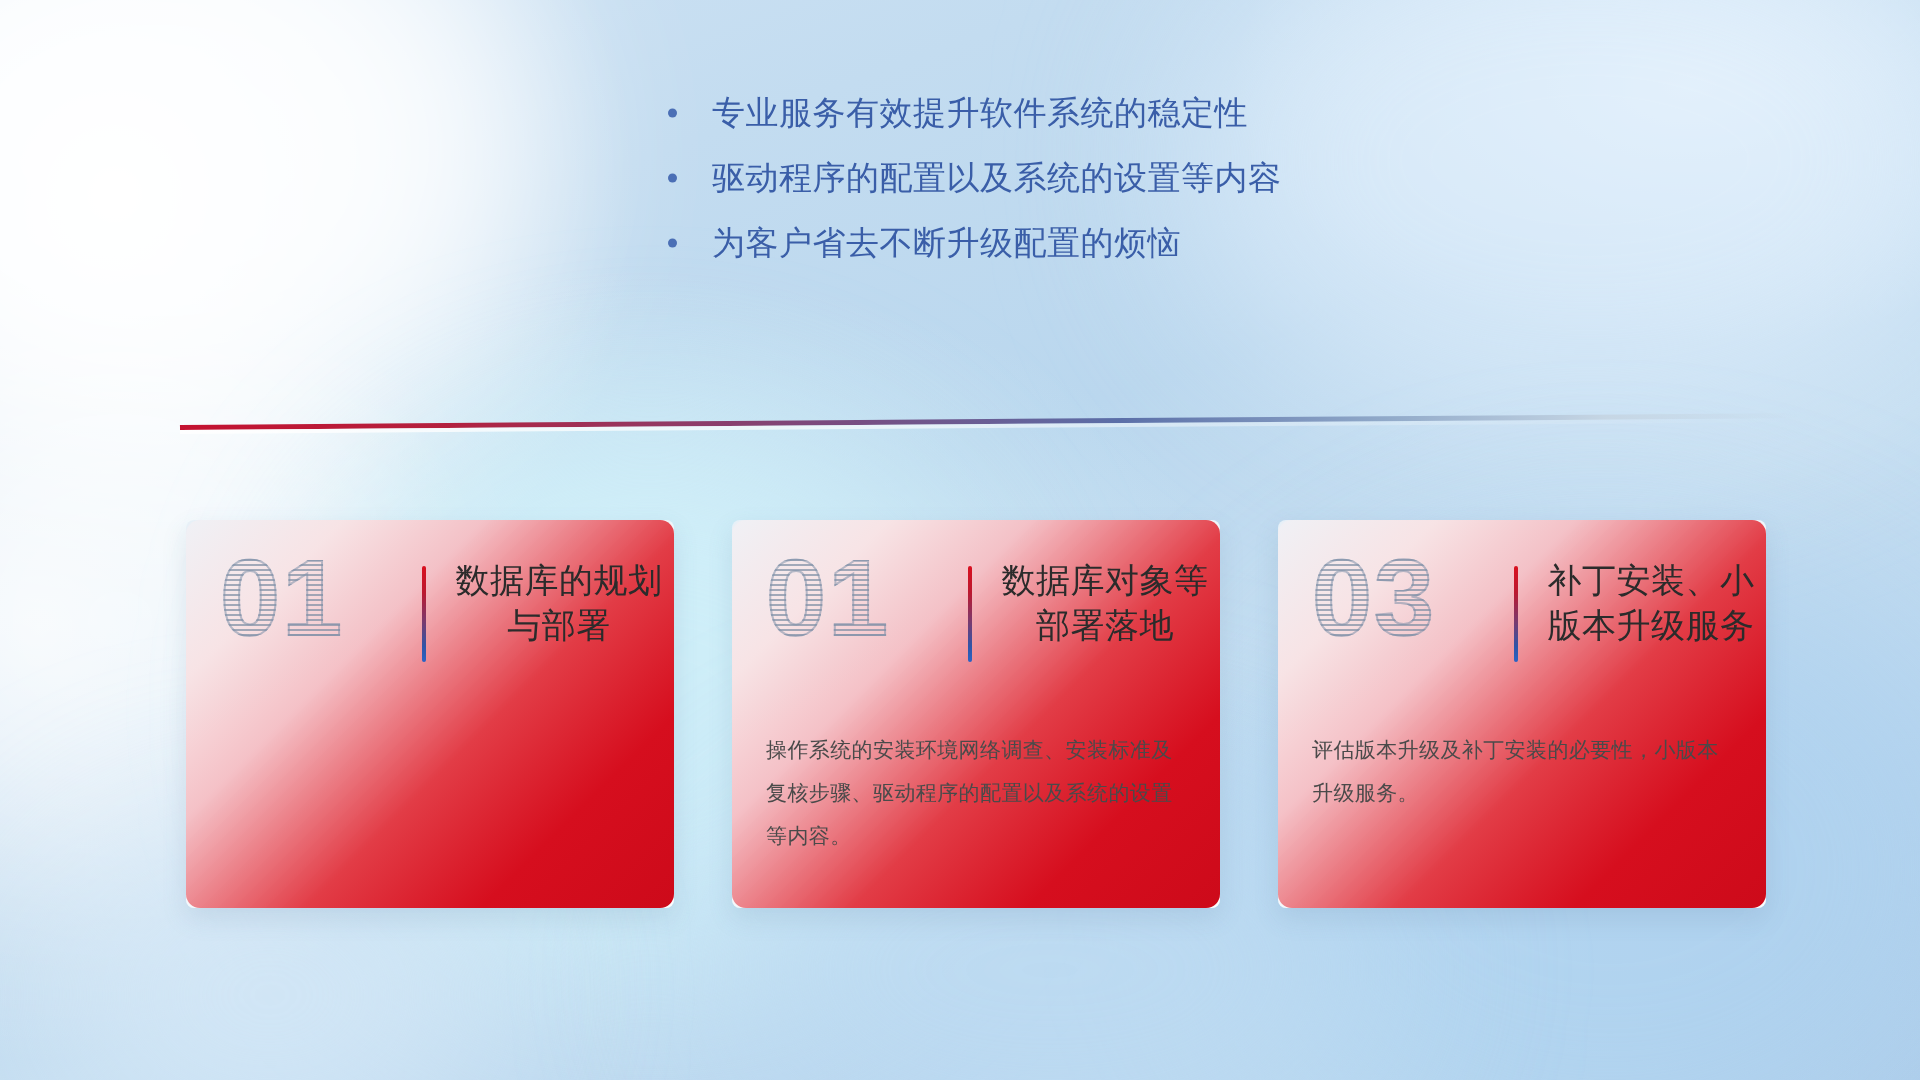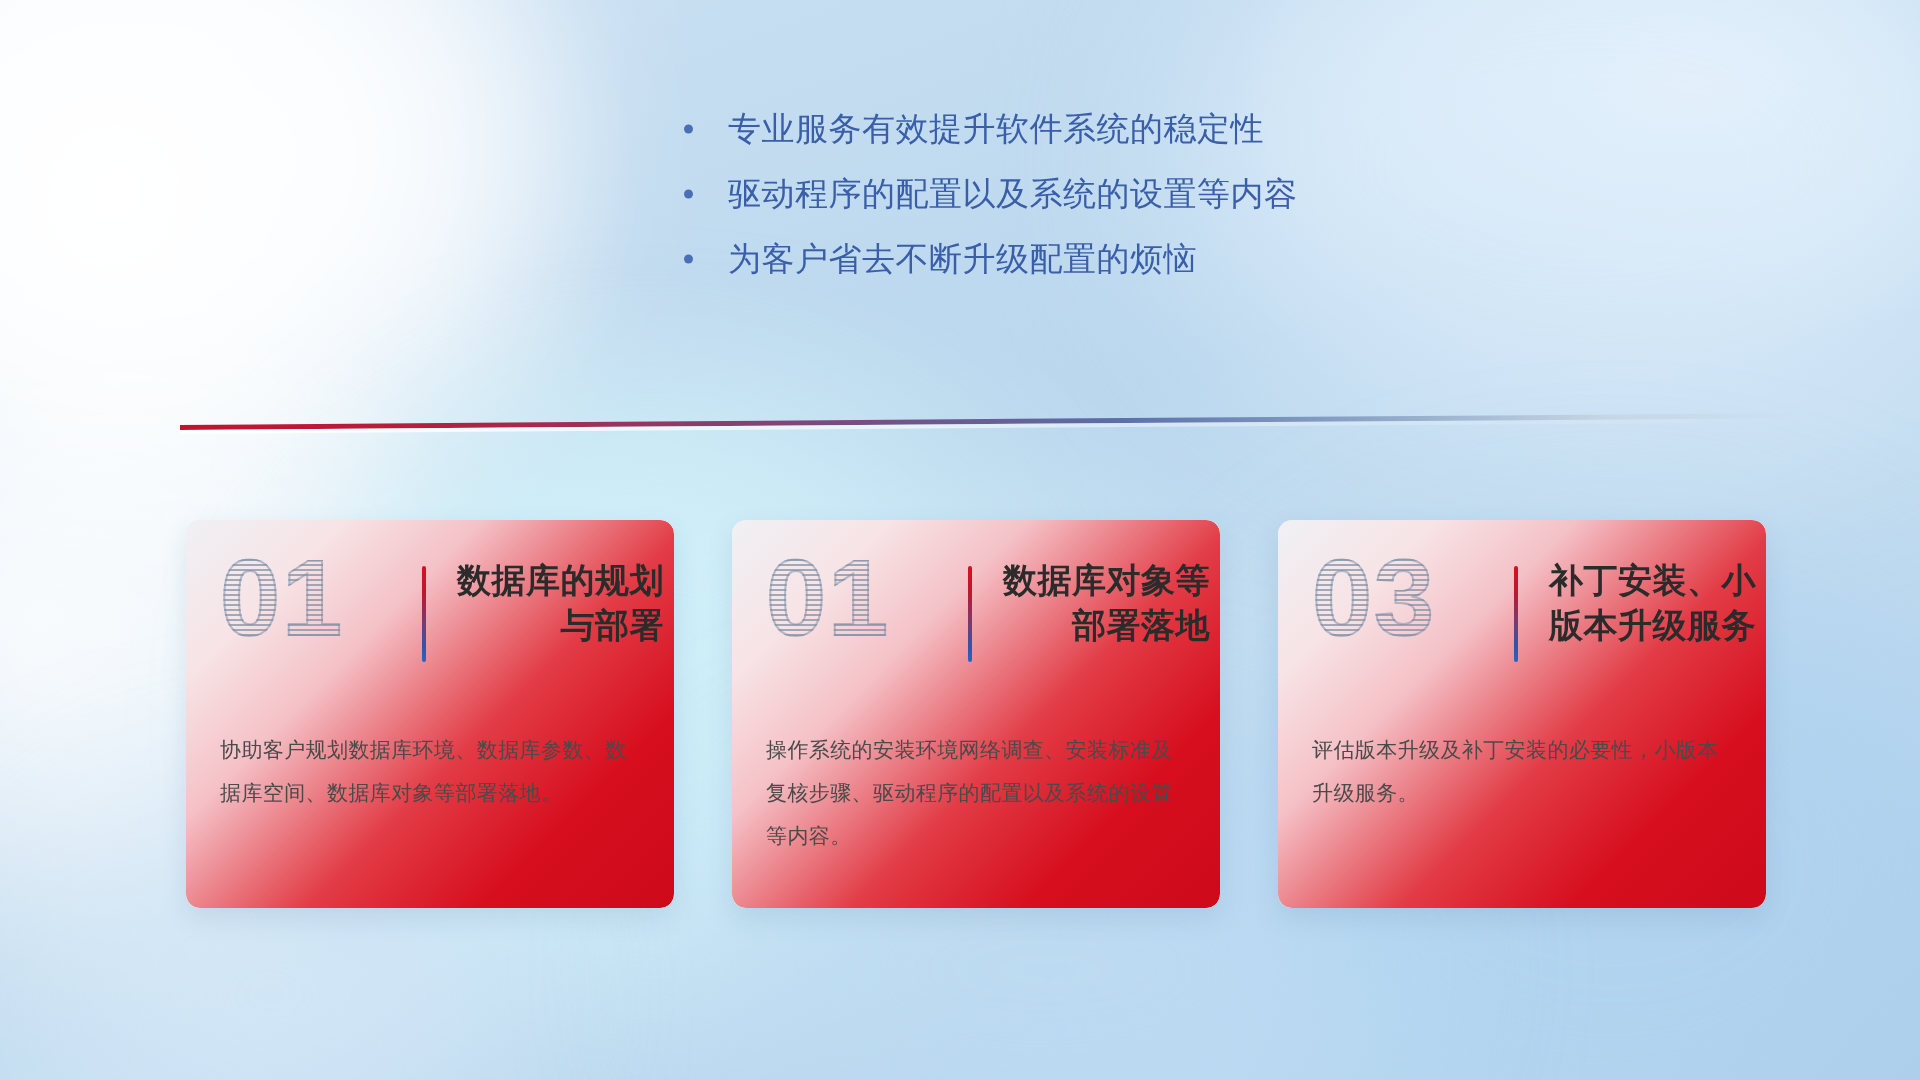--- a/index.html
+++ b/index.html
@@ -25,21 +25,21 @@
   .b2{left:-140px;top:360px;width:520px;height:520px;background:rgba(255,255,255,.5);}
   .b3{left:330px;top:430px;width:640px;height:560px;background:rgba(207,240,249,.75);}
   .b4{left:1180px;top:-120px;width:820px;height:560px;background:rgba(226,240,252,.65);}
   .b5{left:1230px;top:560px;width:760px;height:620px;background:rgba(170,208,238,.55);}
   .b6{left:700px;top:760px;width:700px;height:420px;background:rgba(188,219,242,.6);}
   .b7{left:40px;top:830px;width:460px;height:330px;background:rgba(215,234,248,.7);}
 
   
   #bullets{
     position:absolute;left:660px;top:96px;width:820px;
-    list-style:none;margin:16px;padding:0;
+    list-style:none;margin:0;padding:0;
   }
   #bullets li{
     position:relative;
     color:#3a5ea8;
     font-size:33px;
     line-height:1.0;
     padding-left:52px;
     margin-bottom:32px;
     font-weight:500;
     letter-spacing:.5px;
@@ -61,21 +61,21 @@
   }
   #divider .bot{
     position:absolute;left:0;top:5px;width:100%;height:4px;
     background:linear-gradient(90deg,rgba(255,255,255,.85) 0%,rgba(255,255,255,.6) 45%,rgba(255,255,255,.15) 80%,rgba(255,255,255,0) 100%);
   }
 
   
   #cards{position:absolute;left:186px;top:520px;display:flex;gap:58px;}
   .card{
     position:relative;width:488px;height:388px;
-    border-radius:14px;
+    border-radius:8px;
     background:linear-gradient(152deg,#e7f0f7 0%,#eef4f9 35%,#f5f8fb 62%,#fbfcfd 100%);
     box-shadow:0 10px 26px rgba(80,110,150,.14);
     overflow:hidden;
   }
   
   .card .frame{
     position:absolute;inset:0;border-radius:14px;pointer-events:none;
     border:2.5px solid transparent;
     background:
       linear-gradient(#fff0,#fff0) padding-box,
@@ -106,21 +106,21 @@
     opacity:.95;
   }
   .card-bar{
     position:absolute;left:236px;top:46px;width:4px;height:96px;
     background:linear-gradient(180deg,#d9101f 0%,#bb1930 28%,#7a3a6e 58%,#2f55a8 84%,#2a63c4 100%);
     border-radius:2px;
   }
   .card-title{
     position:absolute;left:268px;top:38px;width:210px;
     font-size:34px;line-height:1.32;color:#2b2b2b;
-    font-weight:700;letter-spacing:.5px;text-align:right;
+    font-weight:400;letter-spacing:.5px;text-align:center;
   }
   .card-body{
     position:absolute;left:34px;top:208px;width:420px;
     font-size:21px;line-height:2.05;color:#4a4a4a;letter-spacing:.4px;
   }
 </style>
 </head>
 <body>
 
 <div id="slide">
@@ -156,21 +156,20 @@
   <div id="cards">
 
     <div class="card">
       <div class="frame"></div>
       <div class="inner">
         <div class="card-head">
           <div class="card-num">01</div>
           <div class="card-bar"></div>
           <div class="card-title">数据库的规划与部署</div>
         </div>
-        <div class="card-body">协助客户规划数据库环境、数据库参数、数据库空间、数据库对象等部署落地。</div>
       </div>
     </div>
 
     <div class="card">
       <div class="frame"></div>
       <div class="inner">
         <div class="card-head">
           <div class="card-num">01</div>
           <div class="card-bar"></div>
           <div class="card-title">数据库对象等部署落地</div>

